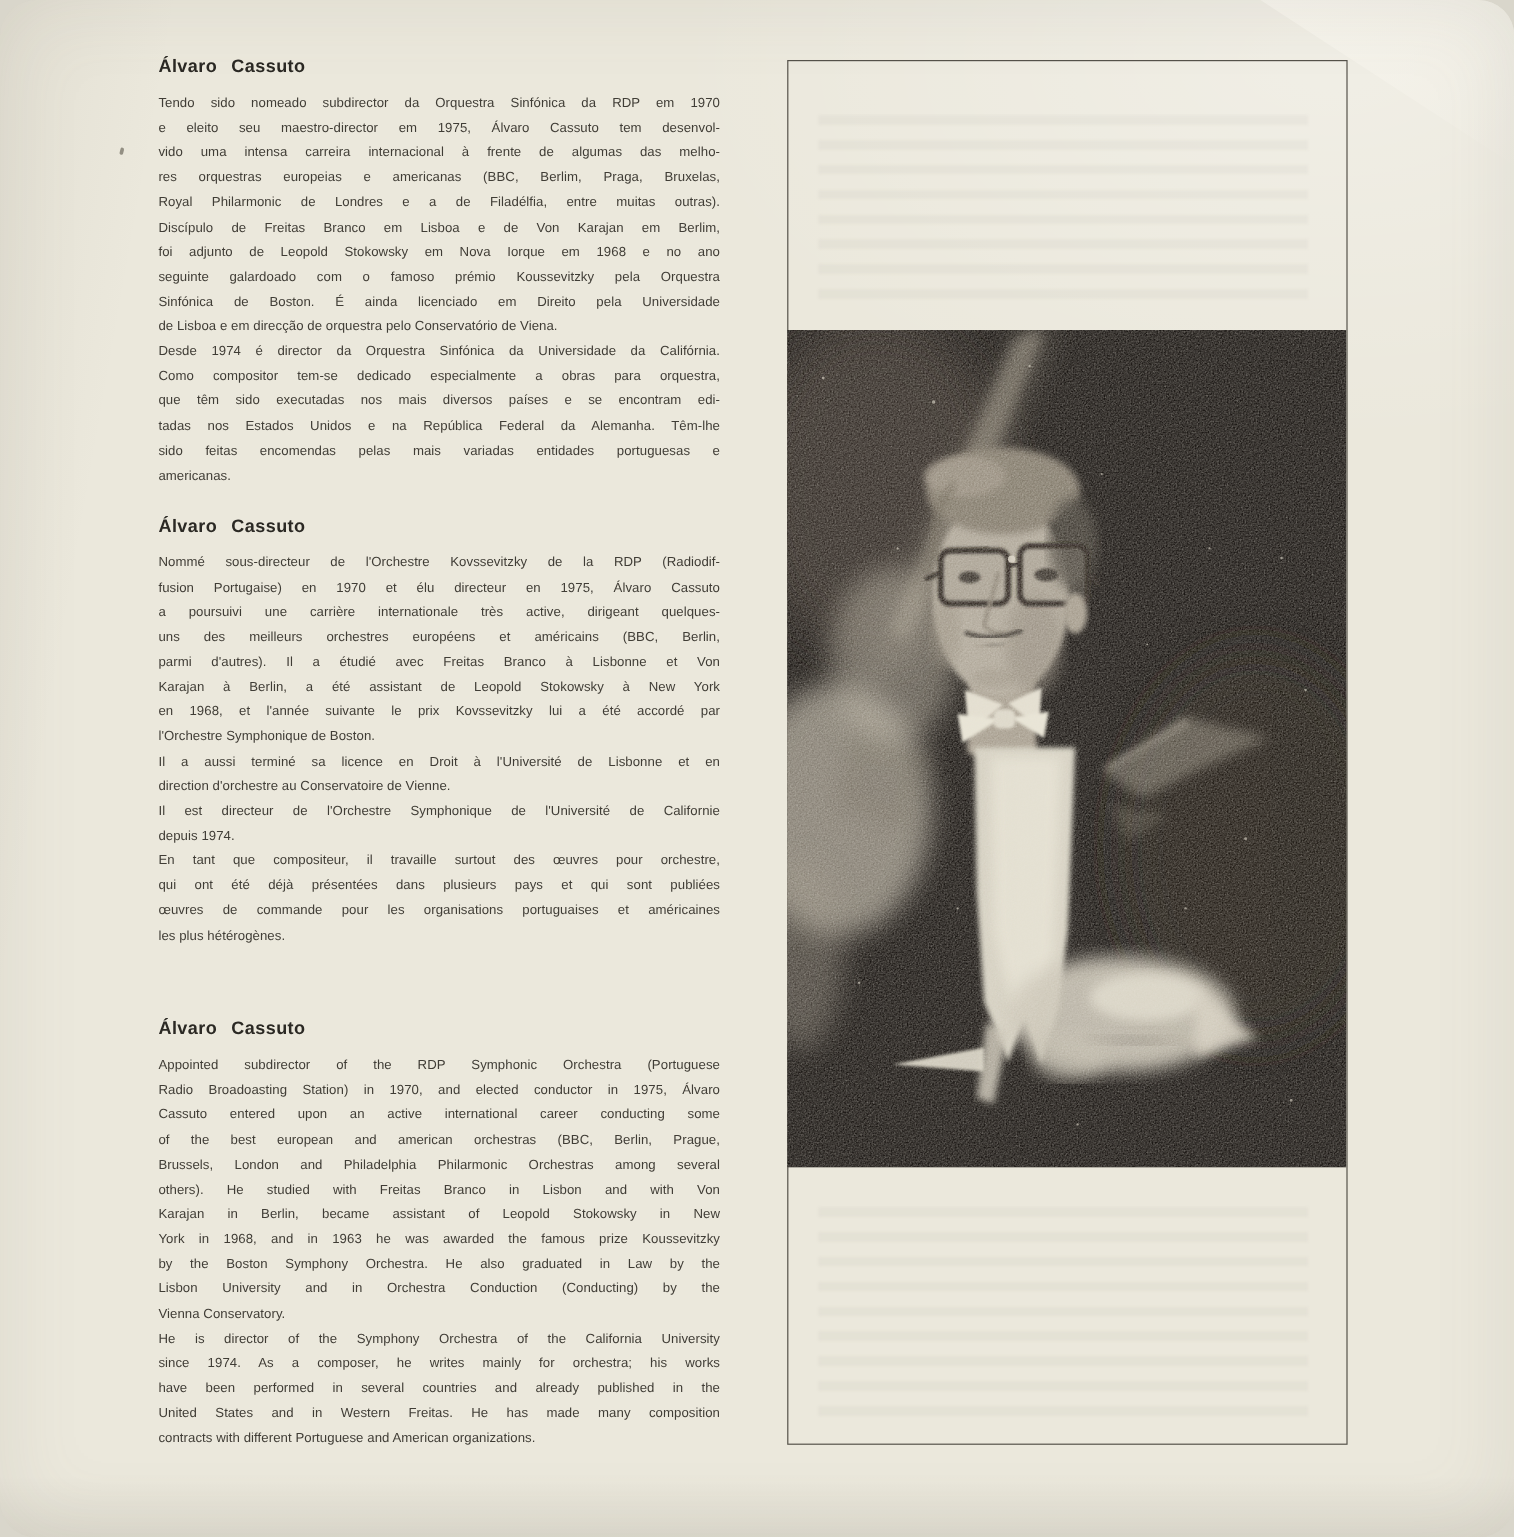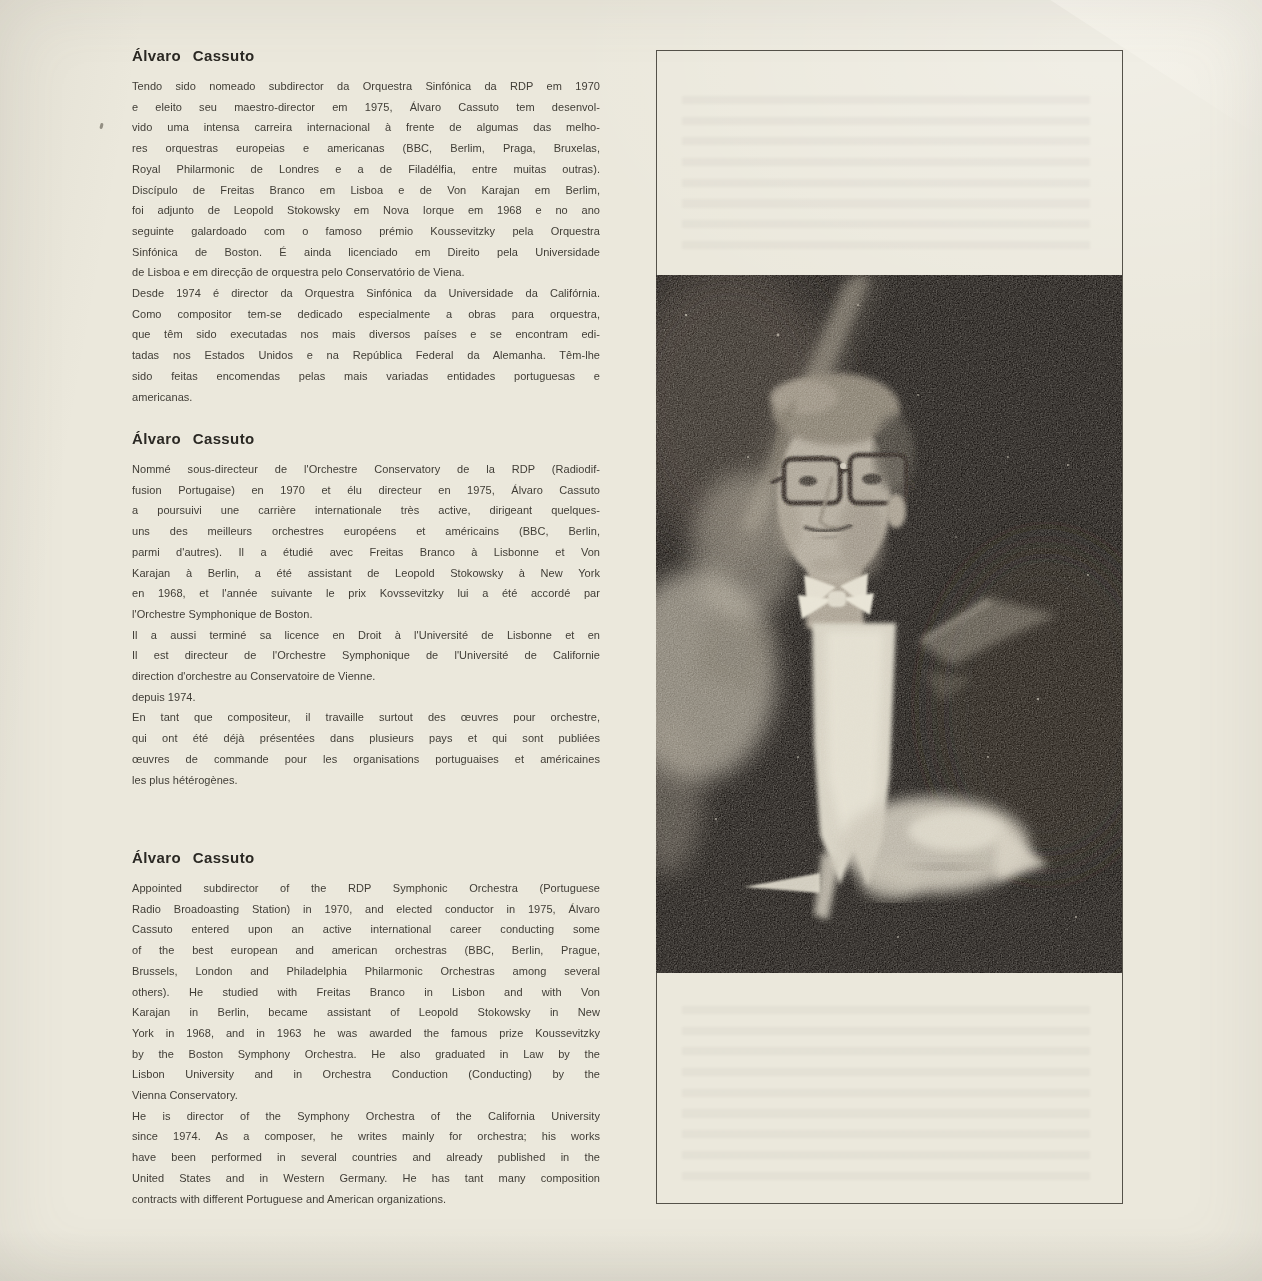--- a/index.html
+++ b/index.html
@@ -5,20 +5,21 @@
   html,body { margin:0; padding:0; background:#d9d6cb; }
   .page {
     position:relative; width:1262px; height:1281px; overflow:hidden;
     background-color:#ebe8dc;
     background-image:
       radial-gradient(ellipse 900px 520px at 88% 4%, rgba(255,255,255,0.28), rgba(255,255,255,0) 62%),
       linear-gradient(100deg, rgba(120,114,98,0.07), rgba(0,0,0,0) 10%),
       linear-gradient(0deg, rgba(110,108,95,0.10), rgba(0,0,0,0) 4%);
     font-family:"Liberation Sans","DejaVu Sans",sans-serif;
     color:#403d36;
+    border-radius:30px;
   }
   .page::after {
     content:""; position:absolute; inset:0; pointer-events:none;
     box-shadow: inset 0 0 70px rgba(115,110,95,0.12);
   }
   .crease {
     position:absolute; top:0; right:0; width:230px; height:150px;
     clip-path:polygon(8% 0, 100% 0, 100% 92%);
     background:linear-gradient(135deg, rgba(248,246,238,0.9), rgba(238,235,226,0.2));
   }
@@ -80,31 +81,31 @@
           <div class="tl">Como compositor tem-se dedicado especialmente a obras para orquestra,</div>
           <div class="tl">que têm sido executadas nos mais diversos países e se encontram edi-</div>
           <div class="tl">tadas nos Estados Unidos e na República Federal da Alemanha. Têm-lhe</div>
           <div class="tl">sido feitas encomendas pelas mais variadas entidades portuguesas e</div>
           <div class="tl last">americanas.</div>
         </div>
     </section>
     <section class="sec" style="top:429px">
       <h3>Álvaro Cassuto</h3>
       <div>
-          <div class="tl">Nommé sous-directeur de l'Orchestre Conservatory de la RDP (Radiodif-</div>
+          <div class="tl">Nommé sous-directeur de l'Orchestre Kovssevitzky de la RDP (Radiodif-</div>
           <div class="tl">fusion Portugaise) en 1970 et élu directeur en 1975, Álvaro Cassuto</div>
           <div class="tl">a poursuivi une carrière internationale très active, dirigeant quelques-</div>
           <div class="tl">uns des meilleurs orchestres européens et américains (BBC, Berlin,</div>
           <div class="tl">parmi d'autres). Il a étudié avec Freitas Branco à Lisbonne et Von</div>
           <div class="tl">Karajan à Berlin, a été assistant de Leopold Stokowsky à New York</div>
           <div class="tl">en 1968, et l'année suivante le prix Kovssevitzky lui a été accordé par</div>
           <div class="tl last">l'Orchestre Symphonique de Boston.</div>
           <div class="tl">Il a aussi terminé sa licence en Droit à l'Université de Lisbonne et en</div>
+          <div class="tl last">direction d'orchestre au Conservatoire de Vienne.</div>
           <div class="tl">Il est directeur de l'Orchestre Symphonique de l'Université de Californie</div>
-          <div class="tl last">direction d'orchestre au Conservatoire de Vienne.</div>
           <div class="tl last">depuis 1974.</div>
           <div class="tl">En tant que compositeur, il travaille surtout des œuvres pour orchestre,</div>
           <div class="tl">qui ont été déjà présentées dans plusieurs pays et qui sont publiées</div>
           <div class="tl">œuvres de commande pour les organisations portuguaises et américaines</div>
           <div class="tl last">les plus hétérogènes.</div>
         </div>
     </section>
     <section class="sec" style="top:848px">
       <h3>Álvaro Cassuto</h3>
       <div>
@@ -115,21 +116,21 @@
           <div class="tl">Brussels, London and Philadelphia Philarmonic Orchestras among several</div>
           <div class="tl">others). He studied with Freitas Branco in Lisbon and with Von</div>
           <div class="tl">Karajan in Berlin, became assistant of Leopold Stokowsky in New</div>
           <div class="tl">York in 1968, and in 1963 he was awarded the famous prize Koussevitzky</div>
           <div class="tl">by the Boston Symphony Orchestra. He also graduated in Law by the</div>
           <div class="tl">Lisbon University and in Orchestra Conduction (Conducting) by the</div>
           <div class="tl last">Vienna Conservatory.</div>
           <div class="tl">He is director of the Symphony Orchestra of the California University</div>
           <div class="tl">since 1974. As a composer, he writes mainly for orchestra; his works</div>
           <div class="tl">have been performed in several countries and already published in the</div>
-          <div class="tl">United States and in Western Germany. He has tant many composition</div>
+          <div class="tl">United States and in Western Freitas. He has made many composition</div>
           <div class="tl last">contracts with different Portuguese and American organizations.</div>
         </div>
     </section>
   </div>
 
   <div class="frame"></div>
   <div class="ghost g1"></div>
   <div class="ghost g2"></div>
 
   <div class="photo">

